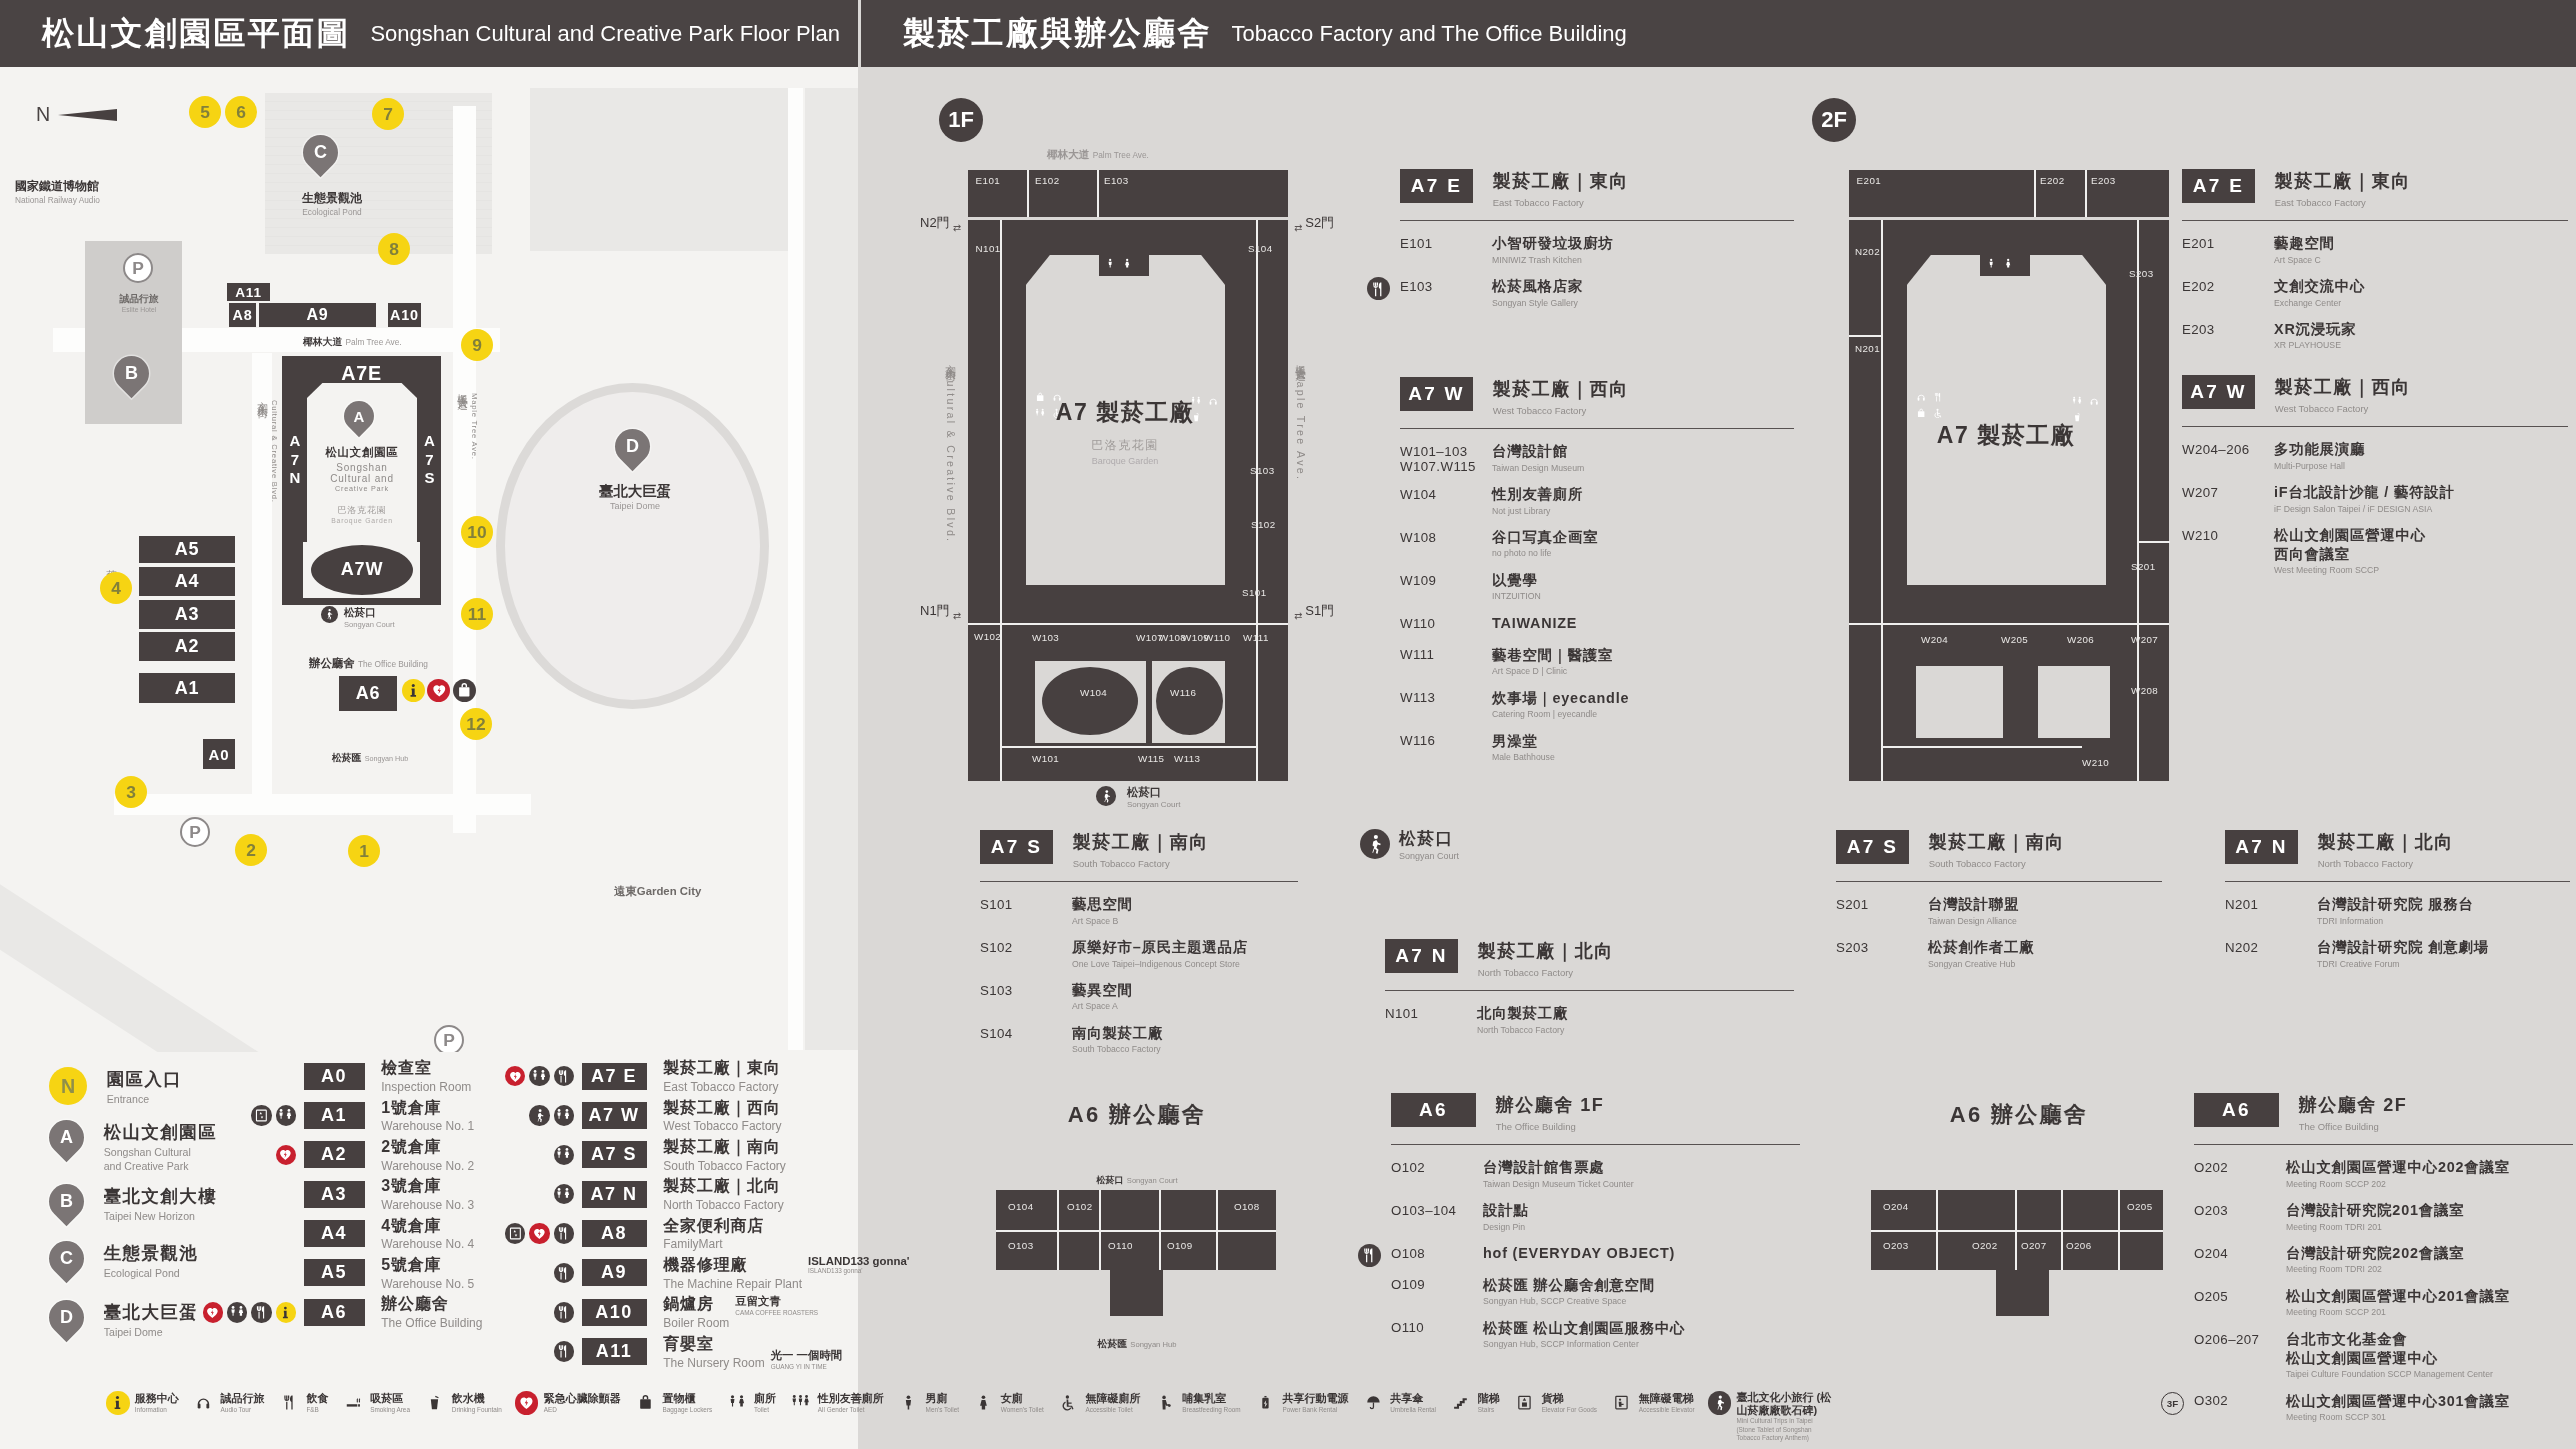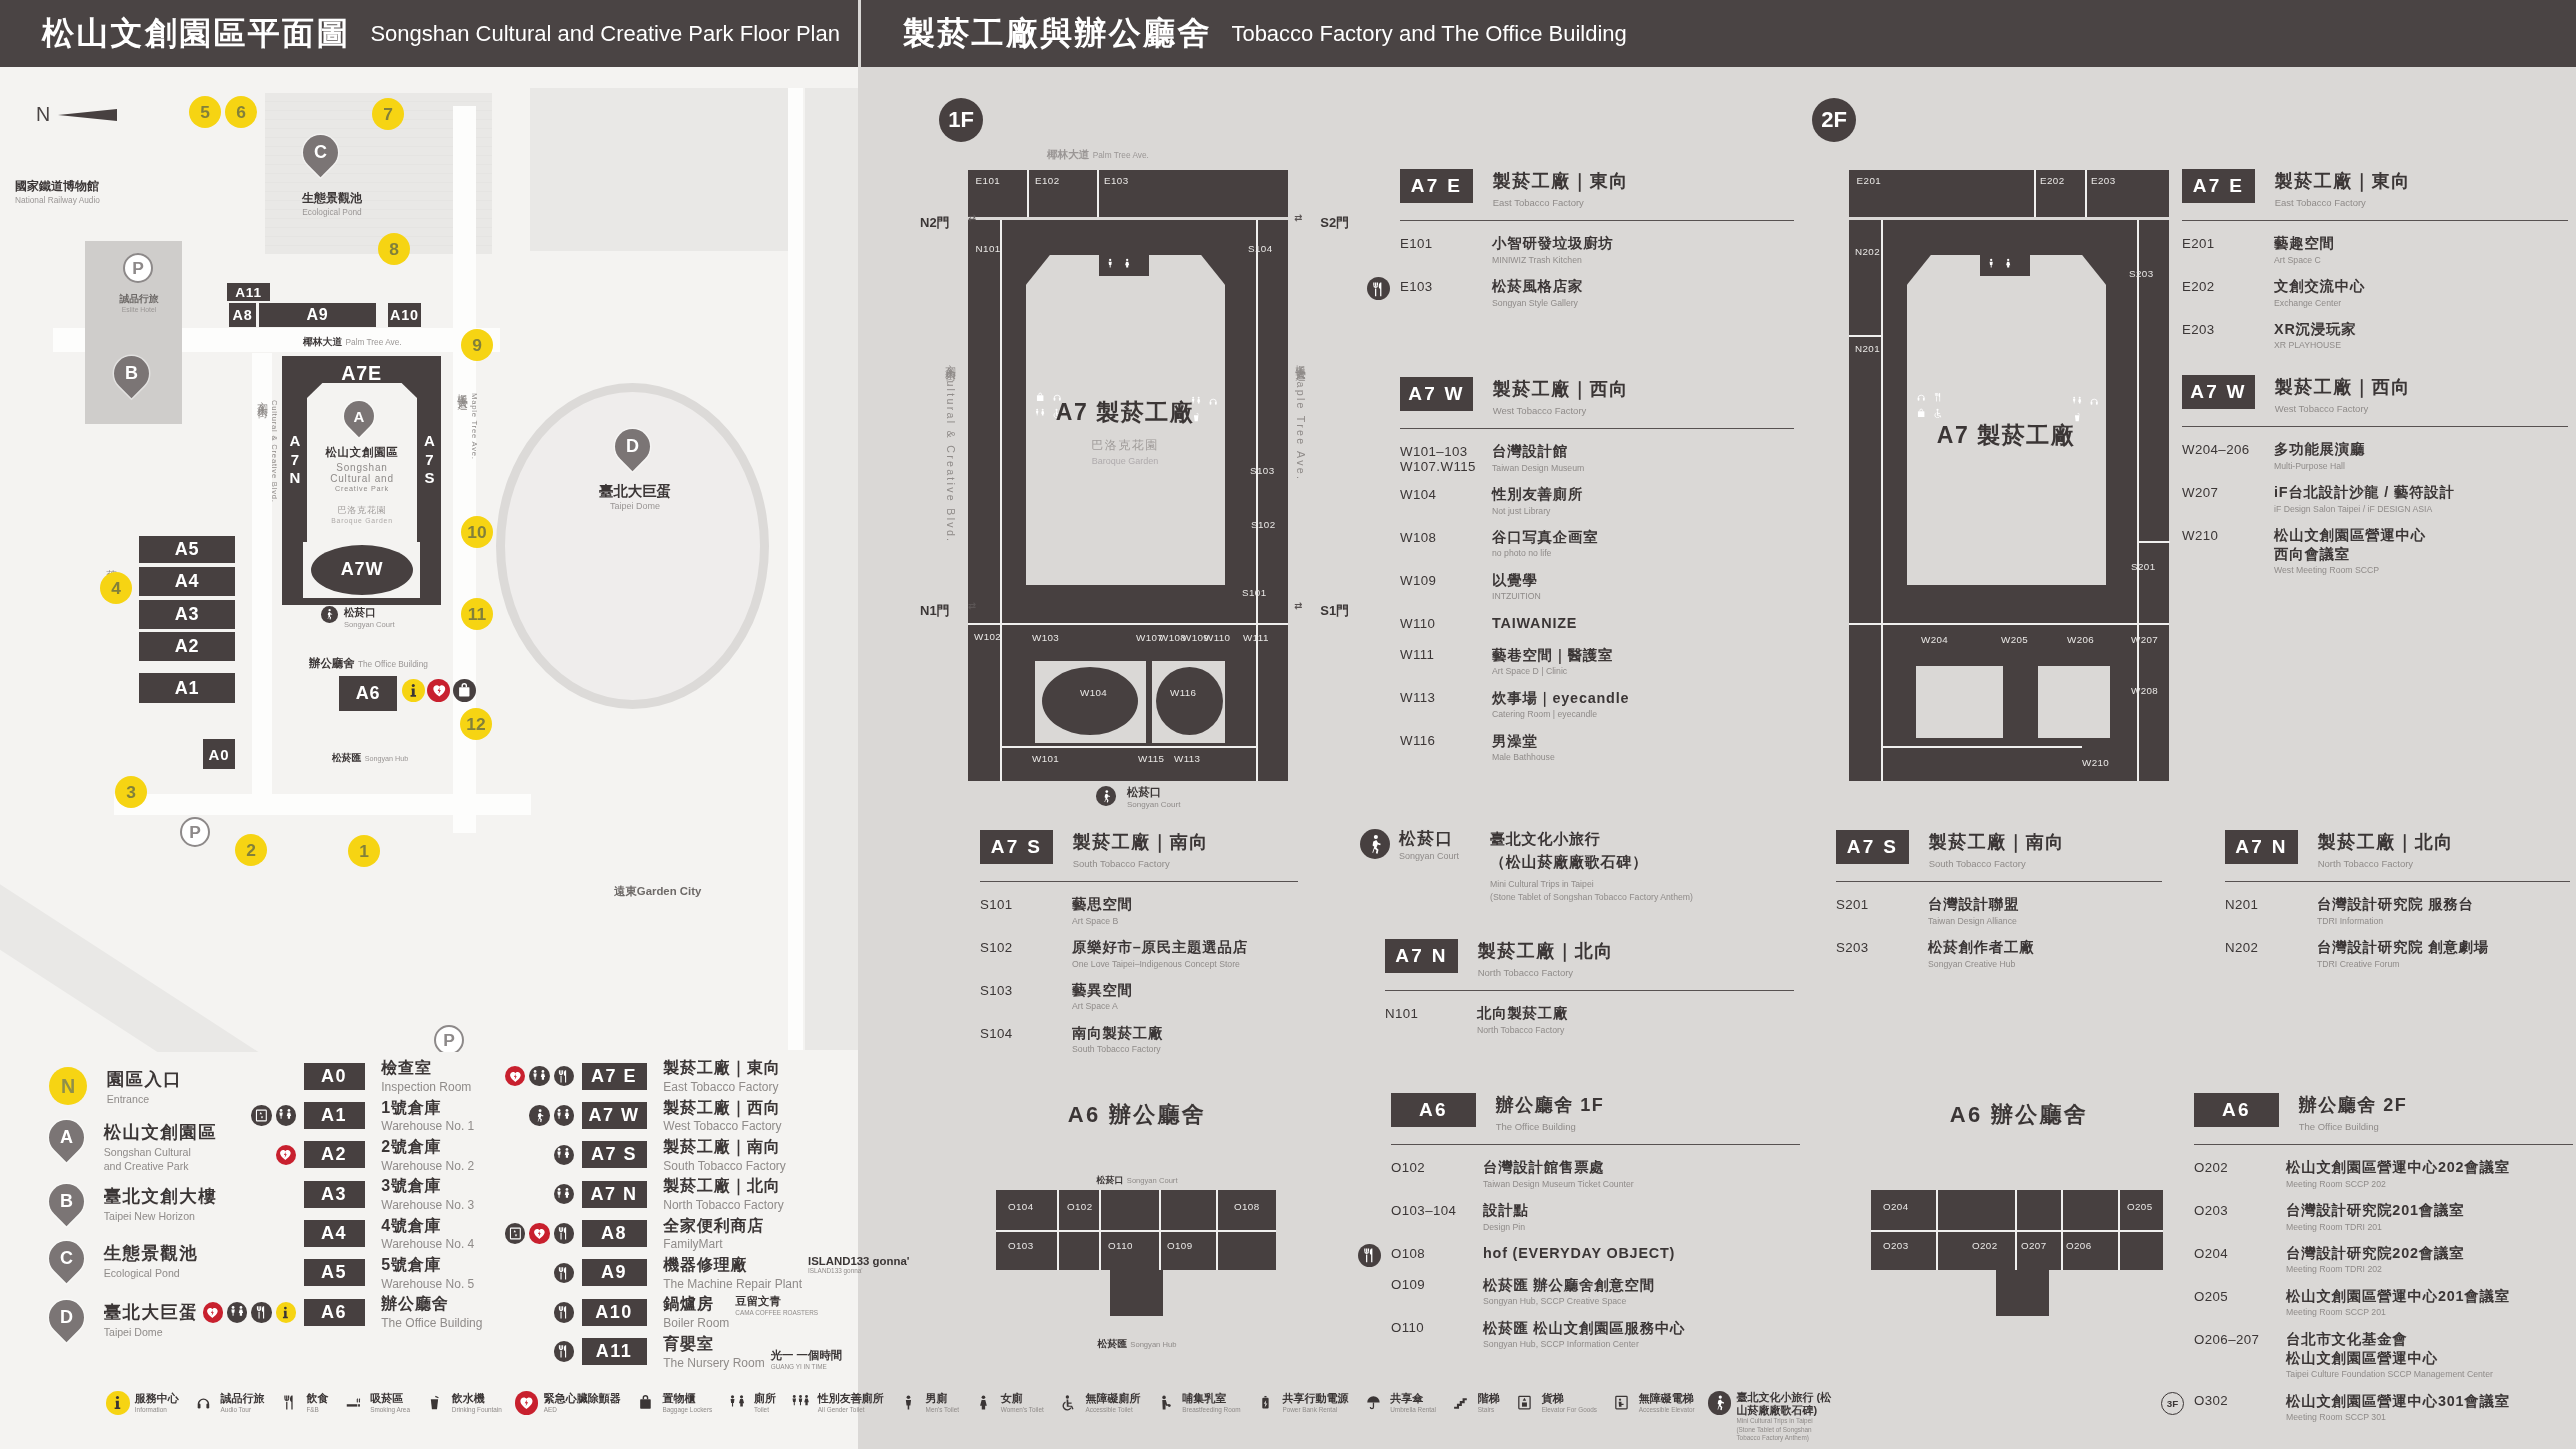--- a/index.html
+++ b/index.html
@@ -70,21 +70,21 @@
   .plan{position:absolute}
   .pd{position:absolute;background:#474040}
   .pc{position:absolute;background:#dad8d6}
   .pe{position:absolute;background:#474040;border-radius:50%}
   .wl{position:absolute;background:#f0efee}
   .rlab{position:absolute;color:#e9e7e5;font-size:9.8px;letter-spacing:0.4px;white-space:nowrap}
   .plabel{position:absolute;text-align:center;transform:translateX(-50%)}
   .plabel .big{font-size:23px;font-weight:bold;color:#3b3636;letter-spacing:1.5px;white-space:nowrap}
   .plabel .g1{font-size:12px;color:#a09c9a;margin-top:9px;letter-spacing:1.5px}
   .plabel .g2{font-size:9px;color:#aFaBa9;color:#afabad;margin-top:1.5px}
-  .gate{position:absolute;font-size:13px;font-weight:bold;color:#3b3636;white-space:nowrap;display:flex;align-items:flex-start;gap:18px}
+  .gate{position:absolute;font-size:13px;font-weight:normal;color:#3b3636;white-space:nowrap;display:flex;align-items:flex-end;gap:3px}
   .gate .ar{font-size:9.8px;color:#5a5454;line-height:.8;display:inline-block}
   .cl{position:absolute;display:grid;grid-template-columns:repeat(2,15px);gap:1.5px}
   .courtlab{position:absolute;text-align:center;transform:translateX(-50%)}
   .courtlab .zh{font-size:11.4px;font-weight:bold;color:#3b3636}
   .courtlab .en{font-size:8px;color:#8f8b89}
   .a6title{position:absolute;font-size:22px;font-weight:bold;letter-spacing:2.3px;color:#3b3636;transform:translateX(-50%);white-space:nowrap}
   
   .sec{position:absolute;width:394px}
   .sec-h{display:flex;align-items:flex-start;gap:19.7px}
   .sbadge{background:#474040;color:#fff;font-size:19px;font-weight:bold;letter-spacing:2.3px;
@@ -1519,24 +1519,20 @@
 
 <div id="court" class="abs" style="left:1360px;top:827px;width:436px;height:106px">
   <span class="c-ic ic" style="width:30px;height:30px">
       <svg viewBox="0 0 24 24">
         <circle cx="13.2" cy="4.4" r="2.3" fill="#fff"></circle>
         <path fill="#fff" d="M9.2 22l2.2-6.8-1.9-1.2.8-4.6 3.4-1.6 1.9 3 3 1.2-.6 1.7-2.8-1-1.4 3.8 2.3 2-1 4.5-1.9-.5.7-3.4-2.2-1.7-1.5 4.6z"></path>
       </svg>
     </span>
   <div class="c-zh">松菸口</div>
   <div class="c-en">Songyan Court</div>
-  <div class="c-body">
-    <div class="zh"><span>臺北文化小旅行</span><br><span>（松山菸廠廠歌石碑）</span></div>
-    <div class="en"><span>Mini Cultural Trips in Taipei</span><br><span>(Stone Tablet of Songshan Tobacco Factory Anthem)</span></div>
-  </div>
 </div>
 
 <div class="sec" id="sec-a7n1" style="left:1385px;top:939px;width:409px">
   <div class="sec-h">
       <span class="sbadge">A7 N</span>
     <span>
         <div class="t-zh">製菸工廠｜北向</div>
         <div class="t-en">North Tobacco Factory</div>
       </span>
     </div>

